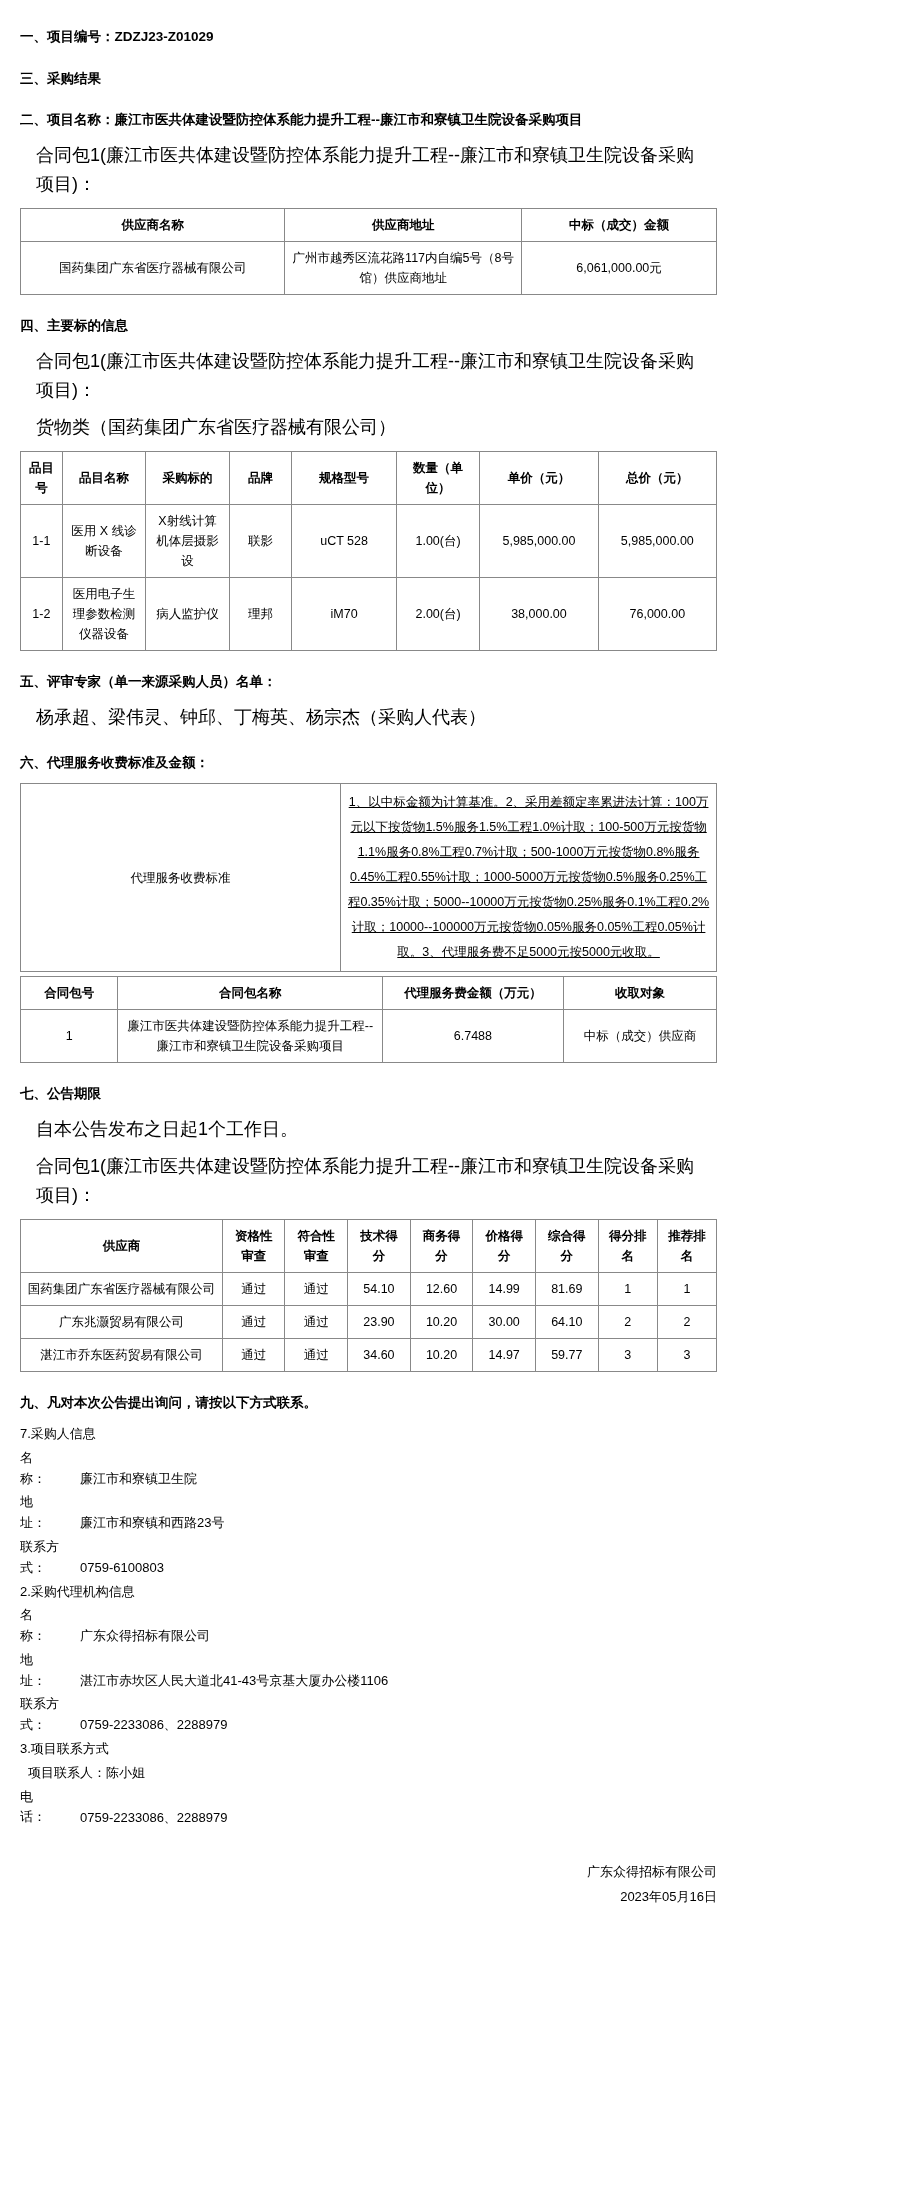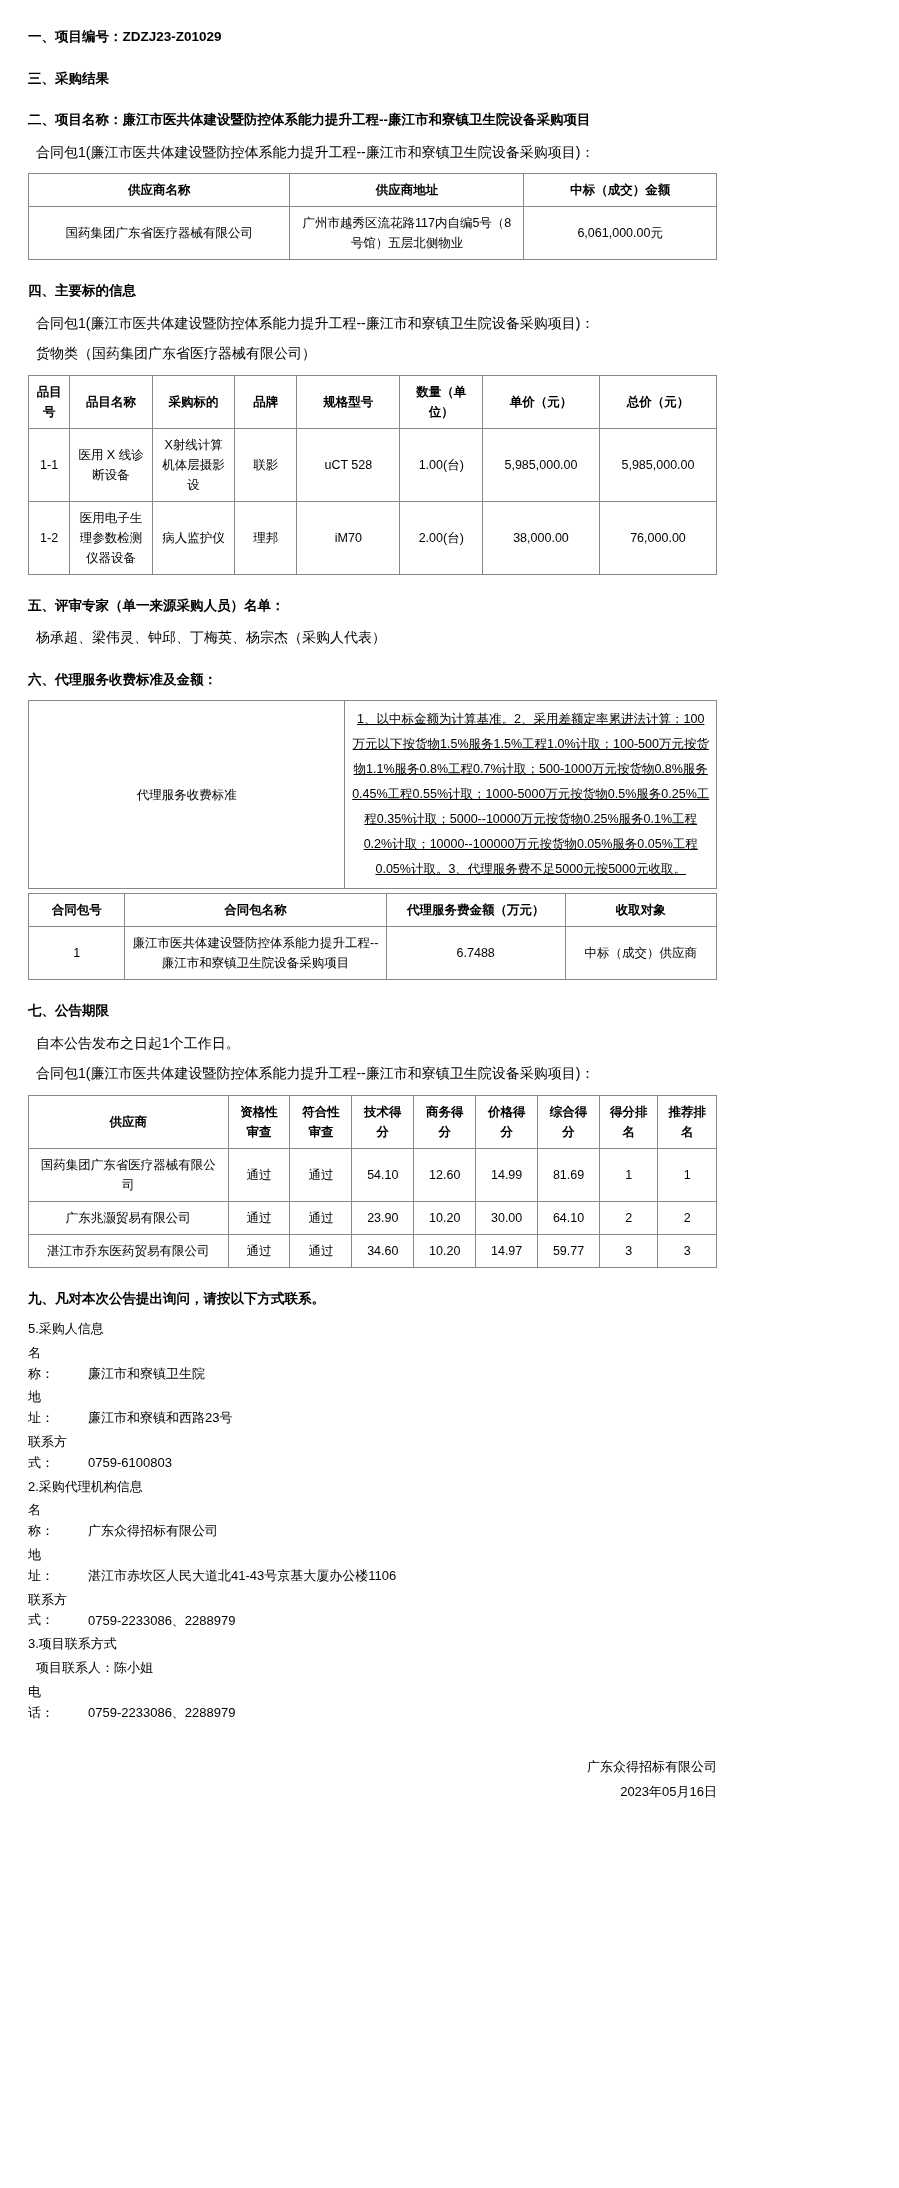--- a/index.html
+++ b/index.html
@@ -10,35 +10,35 @@
   body {
     font-family: "Liberation Sans", "DejaVu Sans", sans-serif;
     color: #000000;
     font-size: 13px;
     line-height: 1.6;
   }
   .page {
     width: 745px;
     min-height: 2188px;
     box-sizing: border-box;
-    padding: 18px 28px 10px 28px;
+    padding: 18px 28px 10px 20px;
     position: relative;
   }
   .sec-title {
     font-weight: bold;
     font-size: 13.5px;
     margin: 20px 0 10px 0;
   }
   .sec-title.first { margin-top: 8px; }
   .indent1 { margin-left: 40px; }
   .indent2 { margin-left: 62px; }
   .indent3 { margin-left: 84px; }
   .para {
-    margin: 8px 8px;
-    font-size: 14px;
+    margin: 8px 16px;
+    font-size: 18px;
   }
   table.grid {
     border-collapse: collapse;
     width: 100%;
     margin: 10px 0 4px 0;
     table-layout: fixed;
   }
   table.grid th, table.grid td {
     border: 1px solid #888888;
     padding: 6px 6px;
@@ -99,21 +99,21 @@
     <thead>
       <tr>
         <th>供应商名称</th>
         <th>供应商地址</th>
         <th>中标（成交）金额</th>
       </tr>
     </thead>
     <tbody>
       <tr>
         <td>国药集团广东省医疗器械有限公司</td>
-        <td class="left">广州市越秀区流花路117内自编5号（8号馆）五层北侧物业</td>
+        <td class="left">广州市越秀区流花路117内自编5号（8号馆）供应商地址</td>
         <td class="right">6,061,000.00元</td>
       </tr>
     </tbody>
   </table>
 
   <div class="sec-title">四、主要标的信息</div>
   <div class="para indent1">合同包1(廉江市医共体建设暨防控体系能力提升工程--廉江市和寮镇卫生院设备采购项目)：</div>
   <div class="para indent1">货物类（国药集团广东省医疗器械有限公司）</div>
 
   <table class="grid">
@@ -268,21 +268,21 @@
         <td>14.97</td>
         <td>59.77</td>
         <td>3</td>
         <td>3</td>
       </tr>
     </tbody>
   </table>
 
   <div class="sec-title">九、凡对本次公告提出询问，请按以下方式联系。</div>
 
-  <div class="contact-line indent2">5.采购人信息</div>
+  <div class="contact-line indent2">7.采购人信息</div>
   <div class="contact-line indent3">
     <span class="contact-label">名　　称：</span><span>廉江市和寮镇卫生院</span>
   </div>
   <div class="contact-line indent3">
     <span class="contact-label">地　　址：</span><span>廉江市和寮镇和西路23号</span>
   </div>
   <div class="contact-line indent3">
     <span class="contact-label">联系方式：</span><span>0759-6100803</span>
   </div>
 

